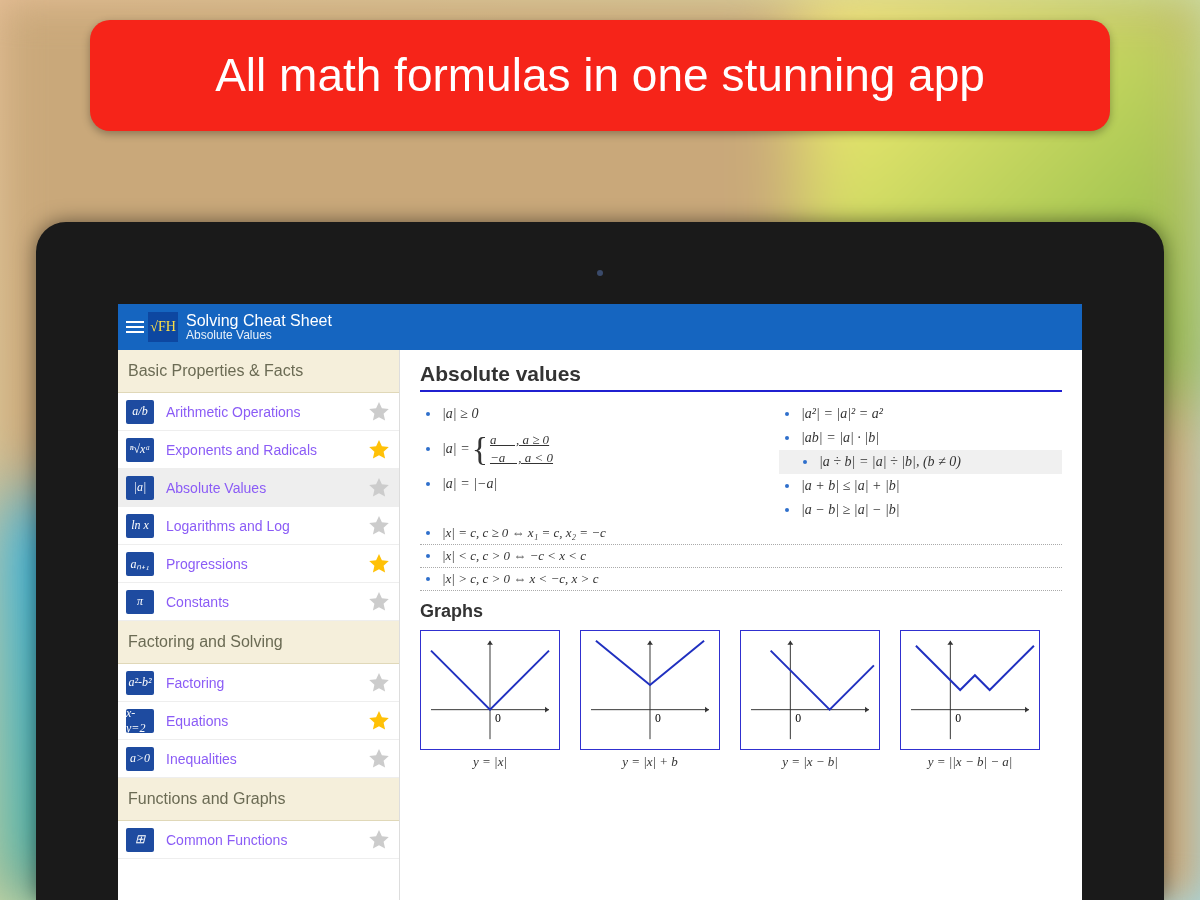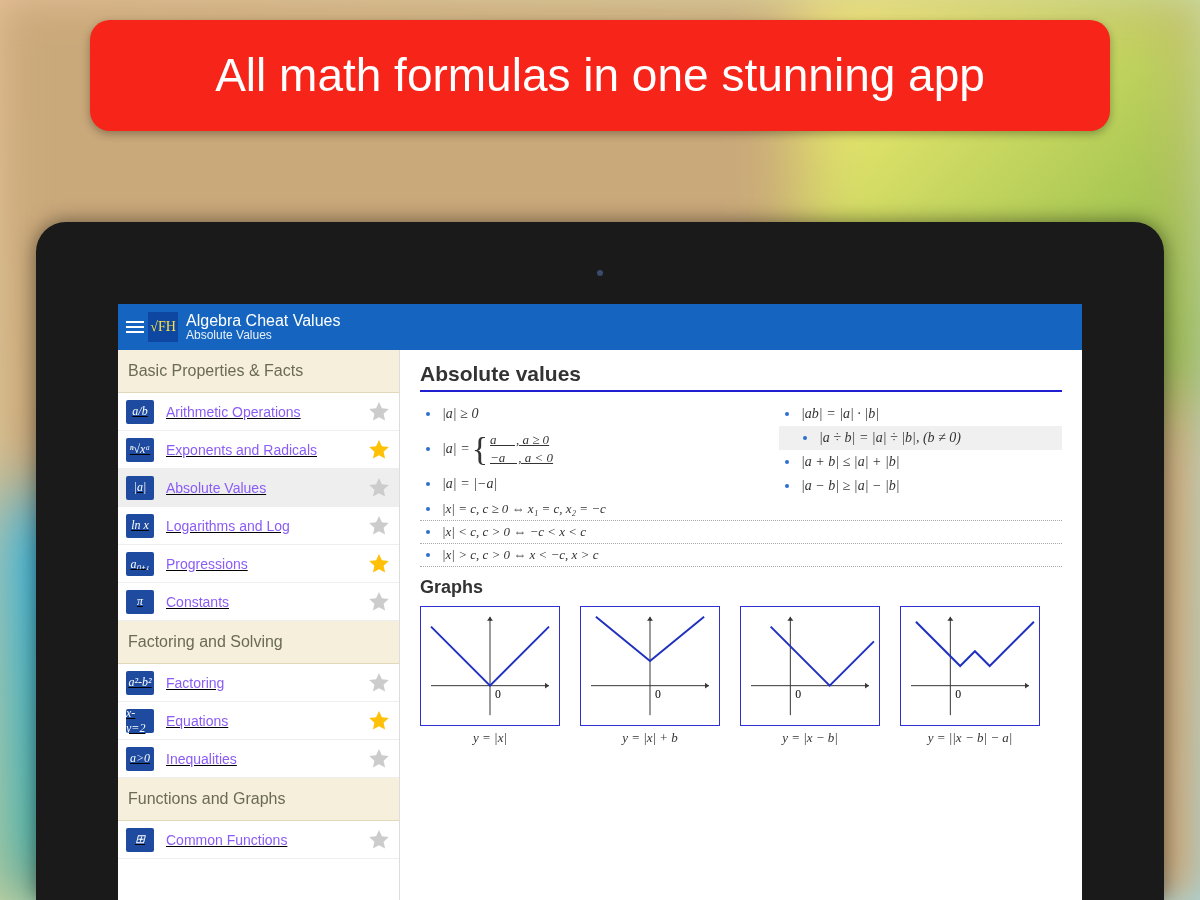--- a/index.html
+++ b/index.html
@@ -94,21 +94,20 @@
   padding: 12px 10px;
   border-bottom: 1px solid #e0d8b8;
 }
 .sidebar-item {
   display: flex;
   align-items: center;
   padding: 6px 8px;
   border-bottom: 1px solid #eee;
   cursor: pointer;
   height: 38px;
-  text-decoration: underline;
 }
 .sidebar-item.active { background: #eeeeee; }
 .item-icon {
   width: 28px; height: 24px;
   background: #1e4ba0;
   color: #fff;
   display: flex; align-items: center; justify-content: center;
   font-size: 12px; font-style: italic; font-family: Georgia, serif;
   margin-right: 12px;
   border-radius: 2px;
@@ -201,21 +200,21 @@
   <div class="screen">
 
     <div class="app-header">
       <div class="menu-btn">
           <span></span>
           <span></span>
           <span></span>
         </div>
       <div class="app-logo">√FH</div>
       <div class="app-titles">
-        <div class="app-title">Algebra Cheat Values</div>
+        <div class="app-title">Solving Cheat Sheet</div>
         <div class="app-subtitle">Absolute Values</div>
       </div>
     </div>
 
     <div class="app-body">
       <div class="sidebar" id="sidebar">
           <div class="section-header">Basic Properties &amp; Facts</div>
           <div class="sidebar-item">
             <div class="item-icon">a/b</div>
             <div class="item-label">Arithmetic Operations</div>
@@ -309,20 +308,24 @@
                   <span>−a    , a &lt; 0</span>
                 </span>
               </span>
             </div>
             <div class="formula-row">
                 <span class="bullet"></span>
                 <span>|a| = |−a|</span>
               </div>
           </div>
           <div class="formula-col" id="col2">
+              <div class="formula-row">
+                <span class="bullet"></span>
+                <span>|a²| = |a|² = a²</span>
+              </div>
               <div class="formula-row">
                 <span class="bullet"></span>
                 <span>|ab| = |a| · |b|</span>
               </div>
               <div class="formula-row hl">
                 <span class="bullet"></span>
                 <span>|a ÷ b| = |a| ÷ |b|,  (b ≠ 0)</span>
               </div>
               <div class="formula-row">
                 <span class="bullet"></span>

